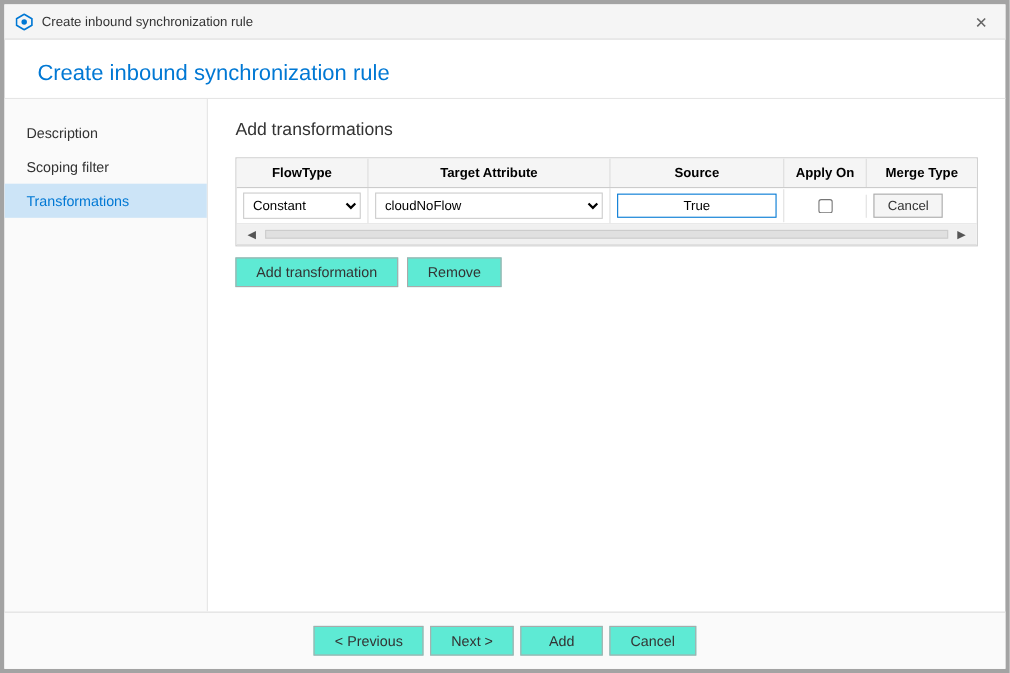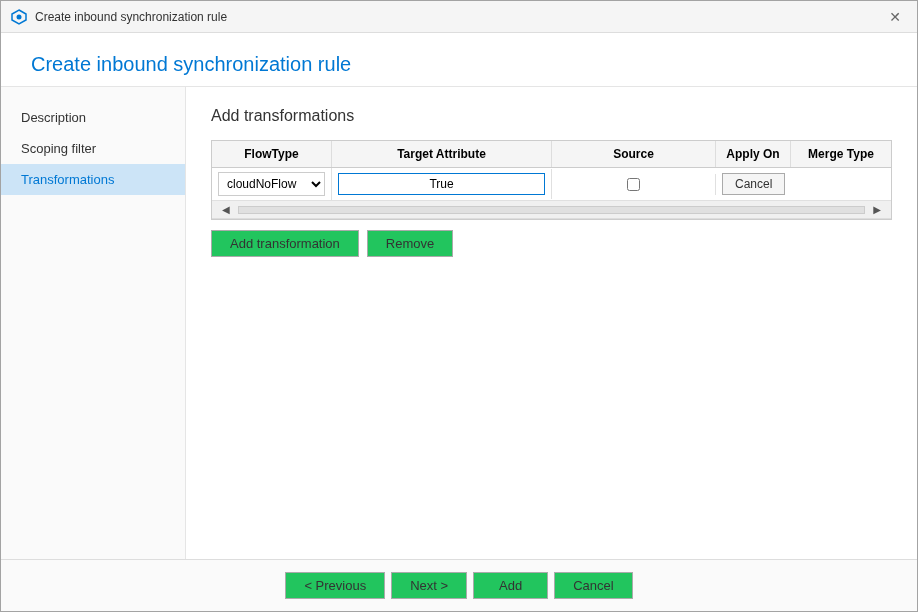--- a/index.html
+++ b/index.html
@@ -9,21 +9,21 @@
       background: #f0f0f0;
       display: flex;
       justify-content: center;
       align-items: center;
       height: 100vh;
     }
     .window {
       width: 918px;
       height: 612px;
       background: #ffffff;
-      border: 1px solid #a3a3a3;
+      border: 4px solid #a3a3a3;
       display: flex;
       flex-direction: column;
       box-shadow: 2px 2px 10px rgba(0,0,0,0.3);
     }
     .title-bar {
       background: #f5f5f5;
       border-bottom: 1px solid #ddd;
       height: 32px;
       display: flex;
       align-items: center;
@@ -166,21 +166,21 @@
     }
     .button-row {
       display: flex;
       gap: 8px;
       margin-top: 10px;
     }
     .btn {
       padding: 5px 18px;
       font-size: 13px;
       border: 1px solid #aaa;
-      background: #22c55e;
+      background: #5eead4;
       cursor: pointer;
       color: #333;
     }
     .footer {
       border-top: 1px solid #ddd;
       padding: 12px 20px;
       display: flex;
       justify-content: center;
       gap: 6px;
       background: #fafafa;
@@ -235,20 +235,27 @@
           <div class="th">FlowType</div>
           <div class="th">Target Attribute</div>
           <div class="th">Source</div>
           <div class="th">Apply On</div>
           <div class="th">Merge Type</div>
         </div>
 
         <div class="table-row">
           <div class="td">
             <select>
+              <option>Constant</option>
+              <option>Direct</option>
+              <option>Expression</option>
+            </select>
+          </div>
+          <div class="td">
+            <select>
               <option>cloudNoFlow</option>
             </select>
           </div>
           <div class="td">
             <input type="text" value="True" style="">
           </div>
           <div class="td center">
             <input type="checkbox" style="">
           </div>
           <div class="td">

